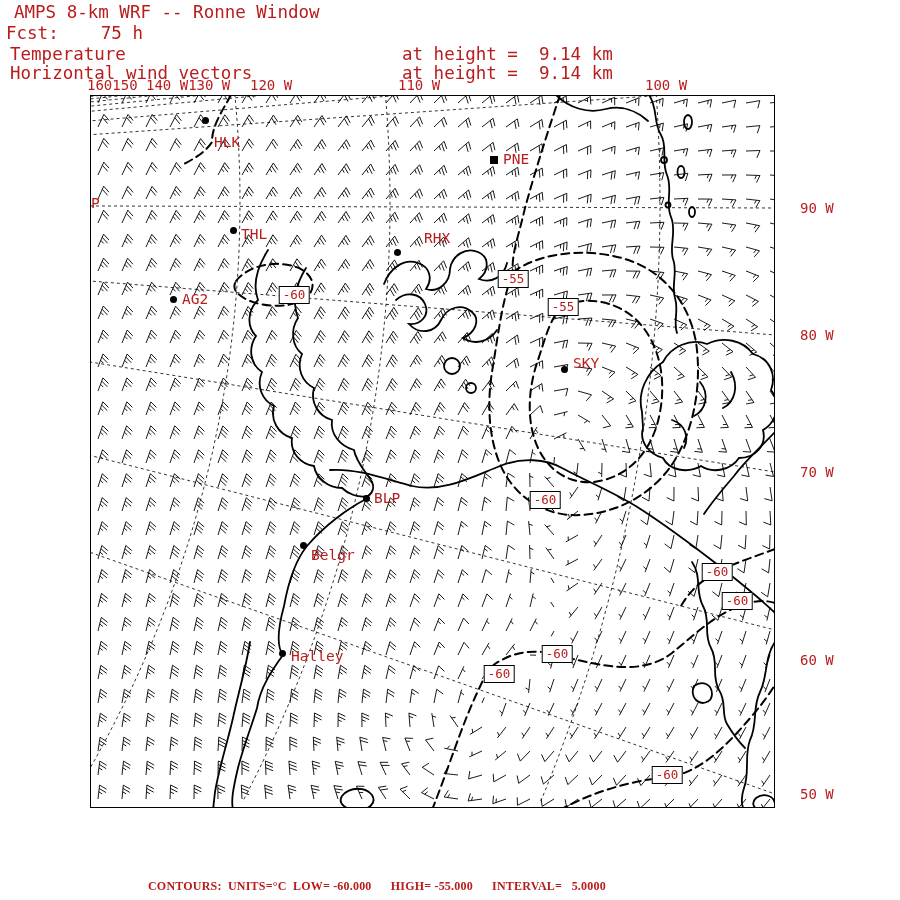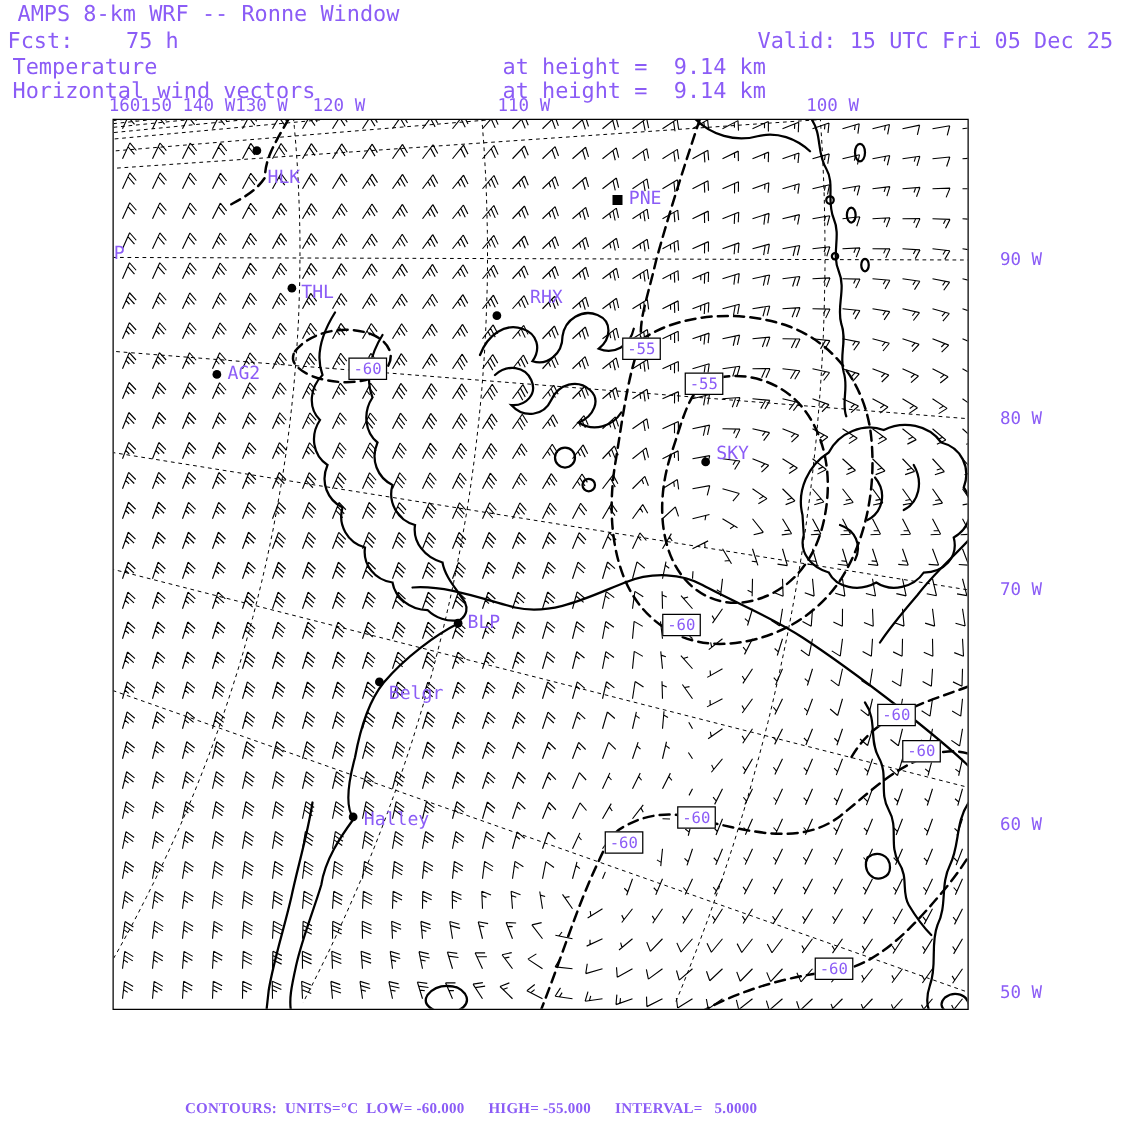--- a/index.html
+++ b/index.html
@@ -1,16 +1,16 @@
 <!DOCTYPE html>
 <html><head>
 <meta charset="utf-8">
 <style>
   html,body{margin:0;padding:0;background:#fff;}
-  .page{position:relative;width:900px;height:900px;background:#ffffff;color:#8b5cf6;
+  .page{position:relative;width:900px;height:900px;background:#ffffff;color:#b91c1c;
         font-family:"DejaVu Sans Mono",monospace;overflow:hidden;}
   .hdr{position:absolute;font-size:17.5px;line-height:19px;white-space:pre;}
   .axlbl{position:absolute;font-size:14px;white-space:pre;}
   .frame{position:absolute;left:90px;top:95px;width:685px;height:713px;
          border:1px solid #000;box-sizing:border-box;}
   svg.overlay{position:absolute;left:0;top:0;pointer-events:none;}
   .stlbl{position:absolute;font-size:14.5px;white-space:pre;}
   .dot{position:absolute;width:7px;height:7px;background:#000;border-radius:50%;}
   .sqm{position:absolute;width:8px;height:8px;background:#000;}
   .cbox{position:absolute;transform:translate(-50%,-50%);border:1.5px solid #000;
@@ -18,21 +18,20 @@
   .legend{position:absolute;left:148px;top:879px;font-family:"Liberation Serif",serif;
           font-weight:bold;font-size:12px;white-space:pre;letter-spacing:0.2px;}
 </style>
 </head>
 <body>
 
 <div class="page">
 
   <div class="hdr" style="left:14px;top:3px">AMPS 8-km WRF -- Ronne Window</div>
   <div class="hdr" style="left:6px;top:24px">Fcst:    75 h</div>
-  <div class="hdr" style="left:606px;top:24px">Valid: 15 UTC Fri 05 Dec 25</div>
   <div class="hdr" style="left:10px;top:45px">Temperature</div>
   <div class="hdr" style="left:402px;top:45px">at height =  9.14 km</div>
   <div class="hdr" style="left:10px;top:64px">Horizontal wind vectors</div>
   <div class="hdr" style="left:402px;top:64px">at height =  9.14 km</div>
 
   <div id="axisLabels">
       <div class="axlbl" style="left: 87px; top: 77px;">160150 140 W130 W</div>
       <div class="axlbl" style="left: 250px; top: 77px;">120 W</div>
       <div class="axlbl" style="left: 398px; top: 77px;">110 W</div>
       <div class="axlbl" style="left: 645px; top: 77px;">100 W</div>

